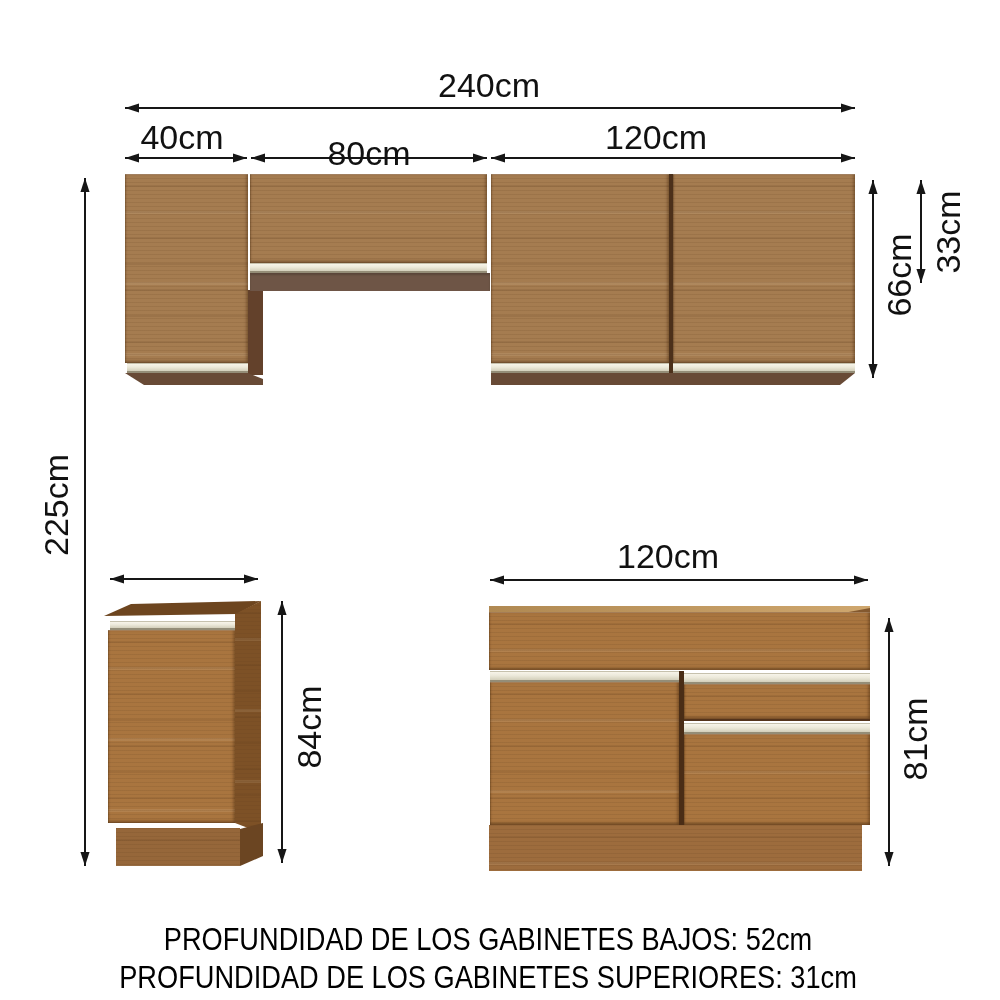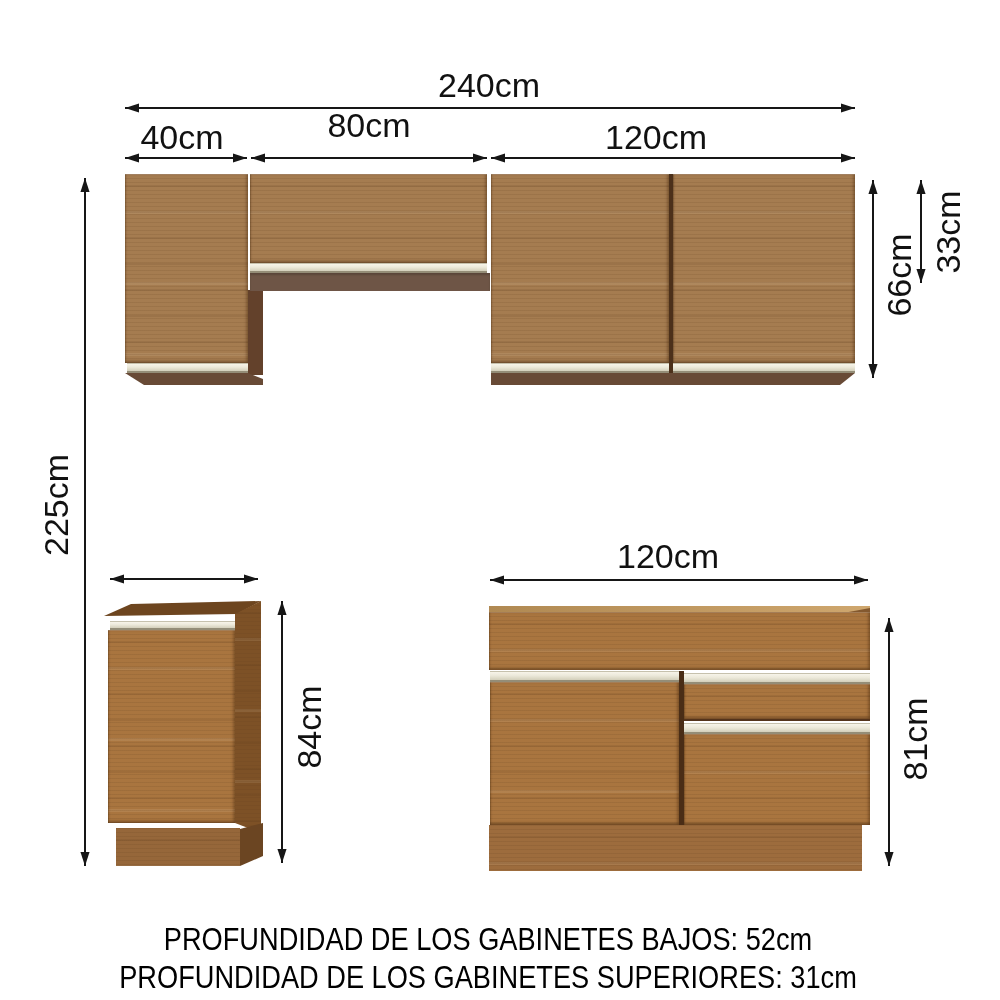--- a/index.html
+++ b/index.html
@@ -61,21 +61,21 @@
       <line x1="921" y1="152" x2="921" y2="255" marker-start="url(#ah)" marker-end="url(#ah)"></line>
       <line x1="110" y1="551" x2="258" y2="551" marker-start="url(#ah)" marker-end="url(#ah)"></line>
       <line x1="282" y1="573" x2="282" y2="835" marker-start="url(#ah)" marker-end="url(#ah)"></line>
       <line x1="490" y1="552" x2="868" y2="552" marker-start="url(#ah)" marker-end="url(#ah)"></line>
       <line x1="889" y1="590" x2="889" y2="838" marker-start="url(#ah)" marker-end="url(#ah)"></line>
     </g>
   </svg>
 
   <div class="dim-label" style="left:489px;top:57px">240cm</div>
   <div class="dim-label" style="left:182px;top:109px">40cm</div>
-  <div class="dim-label" style="left:369px;top:97px">80cm</div>
+  <div class="dim-label" style="left:369px;top:125px">80cm</div>
   <div class="dim-label" style="left:656px;top:109px">120cm</div>
   <div class="dim-label v" style="left:56px;top:477px">225cm</div>
   <div class="dim-label v" style="left:899px;top:247px">66cm</div>
   <div class="dim-label v" style="left:948px;top:204px">33cm</div>
   <div class="dim-label v" style="left:309px;top:699px">84cm</div>
   <div class="dim-label" style="left:668px;top:528px">120cm</div>
   <div class="dim-label v" style="left:915px;top:711px">81cm</div>
 
   <div class="piece wood grain door" style="left:125px;top:146px;width:123px;height:189px"></div>
   <div class="handle" style="left:127px;top:335px;width:121px;height:10px"></div>

